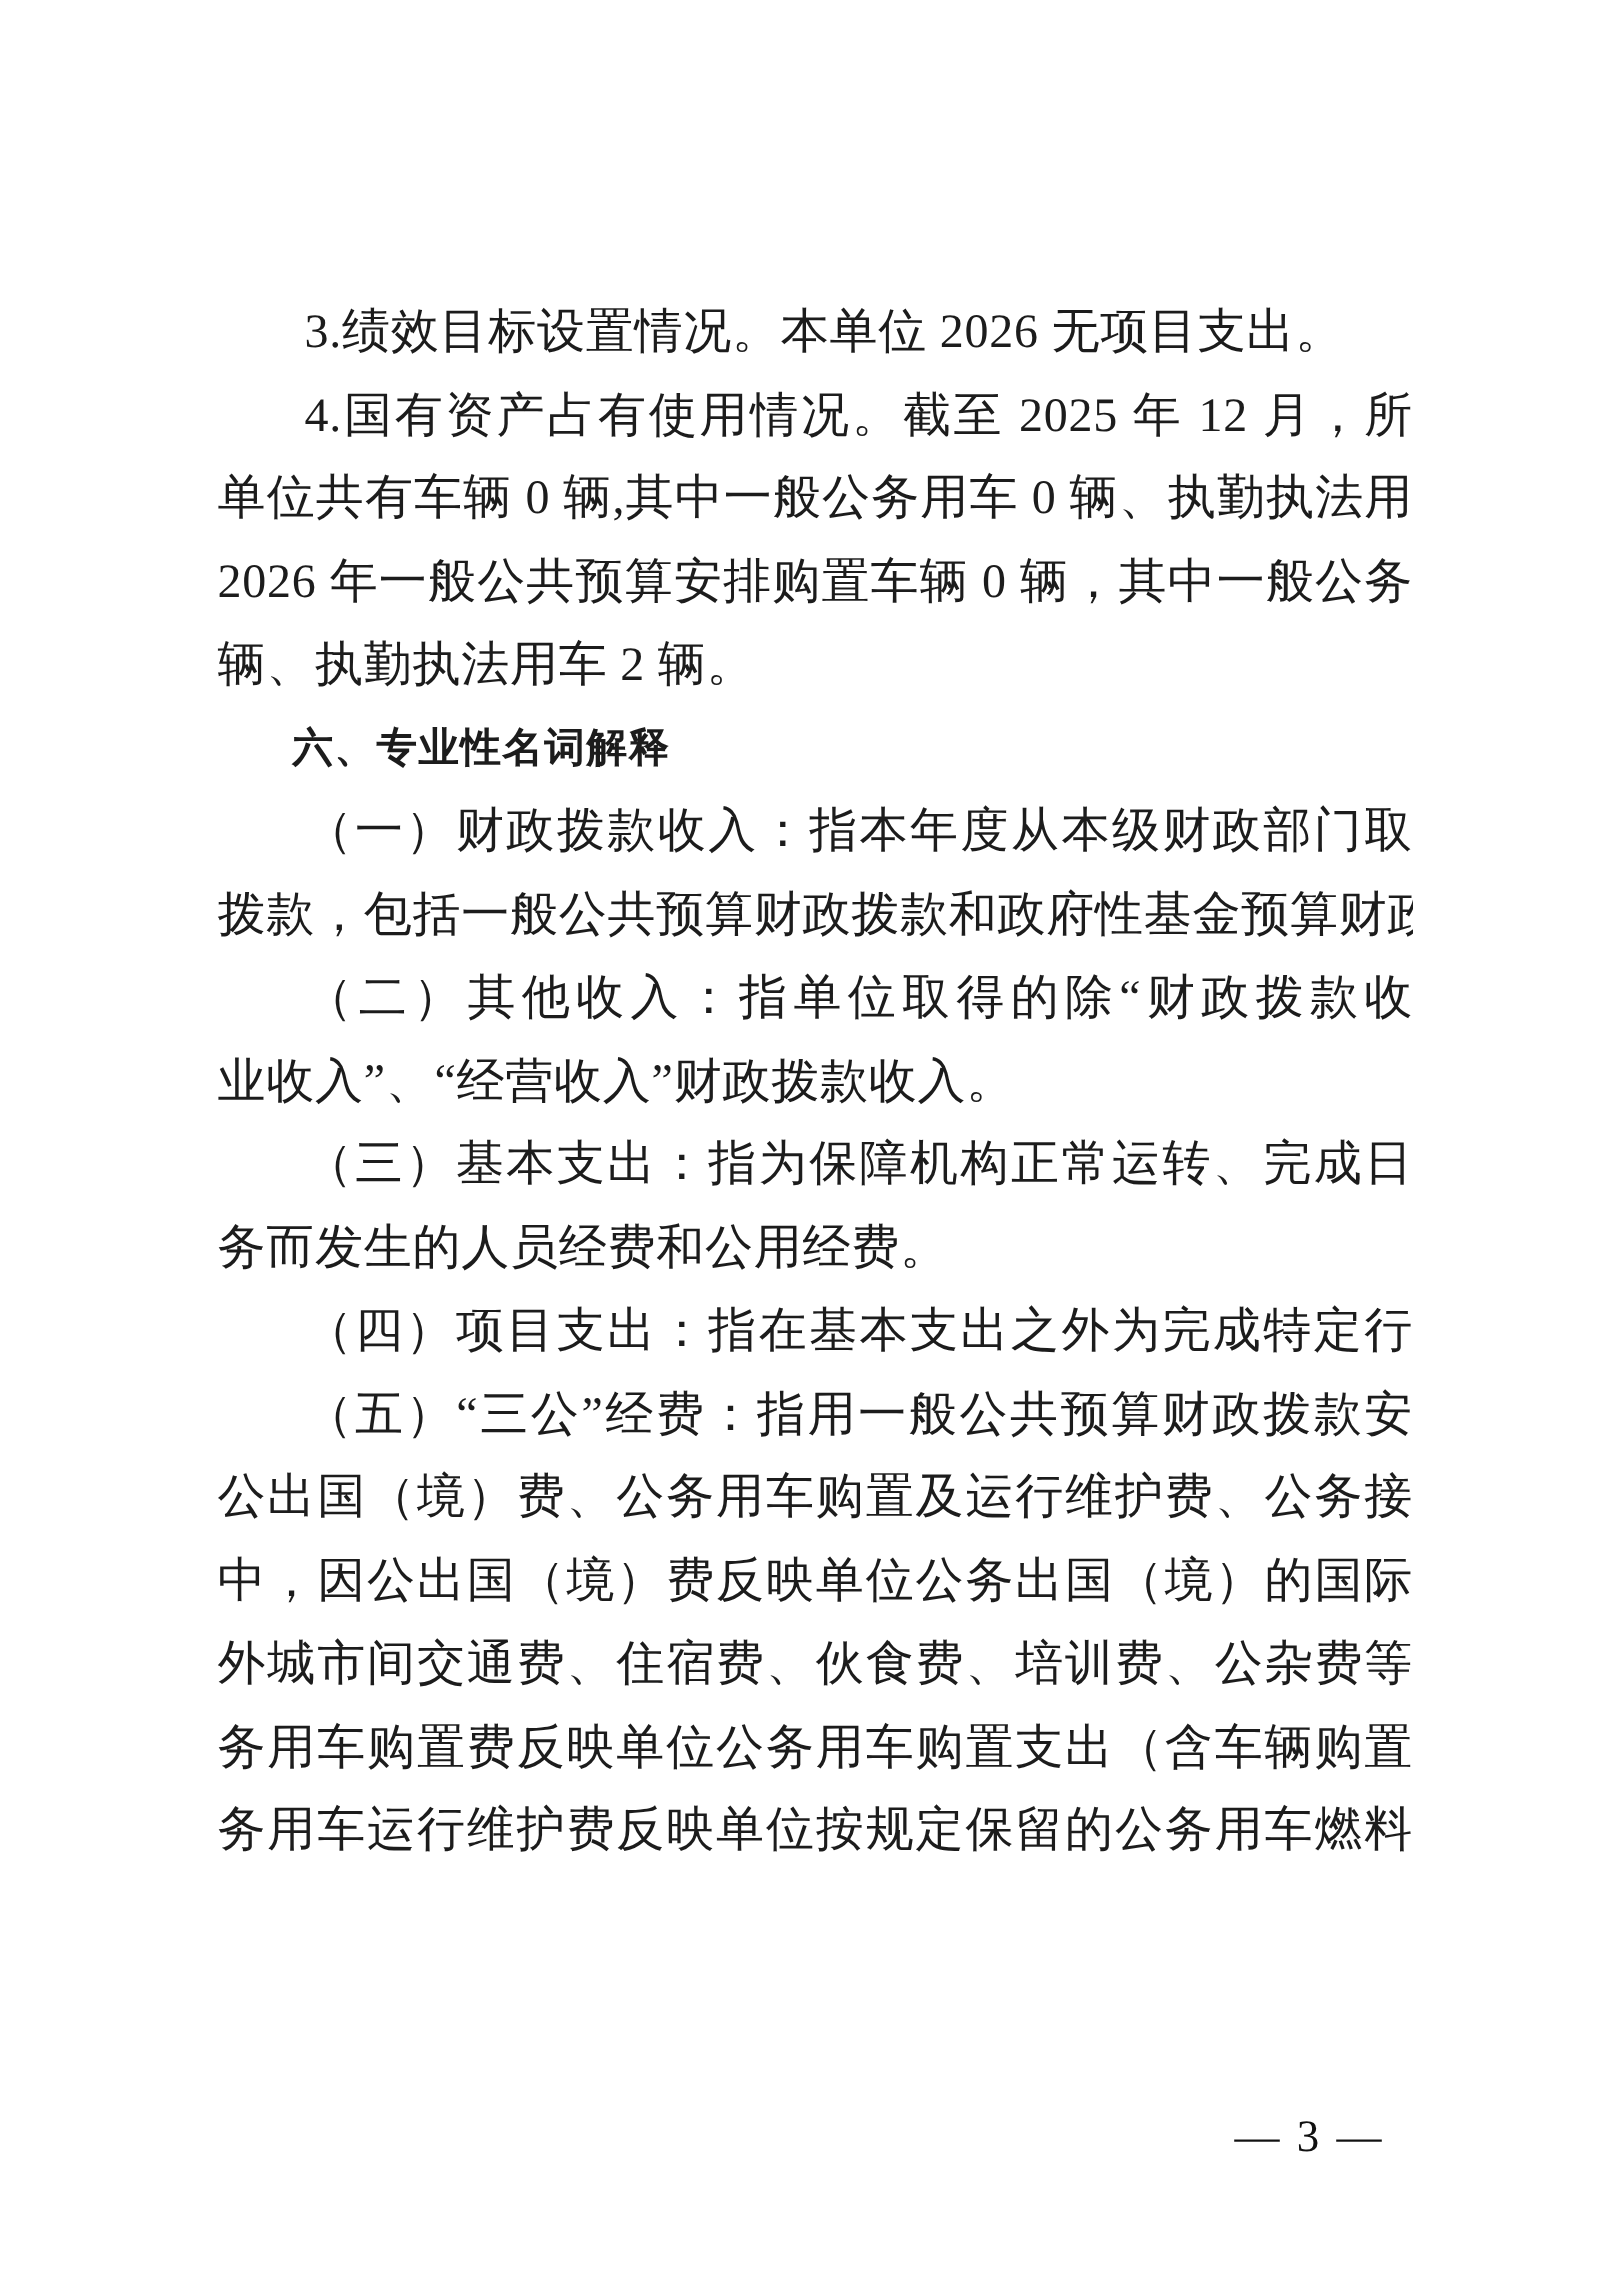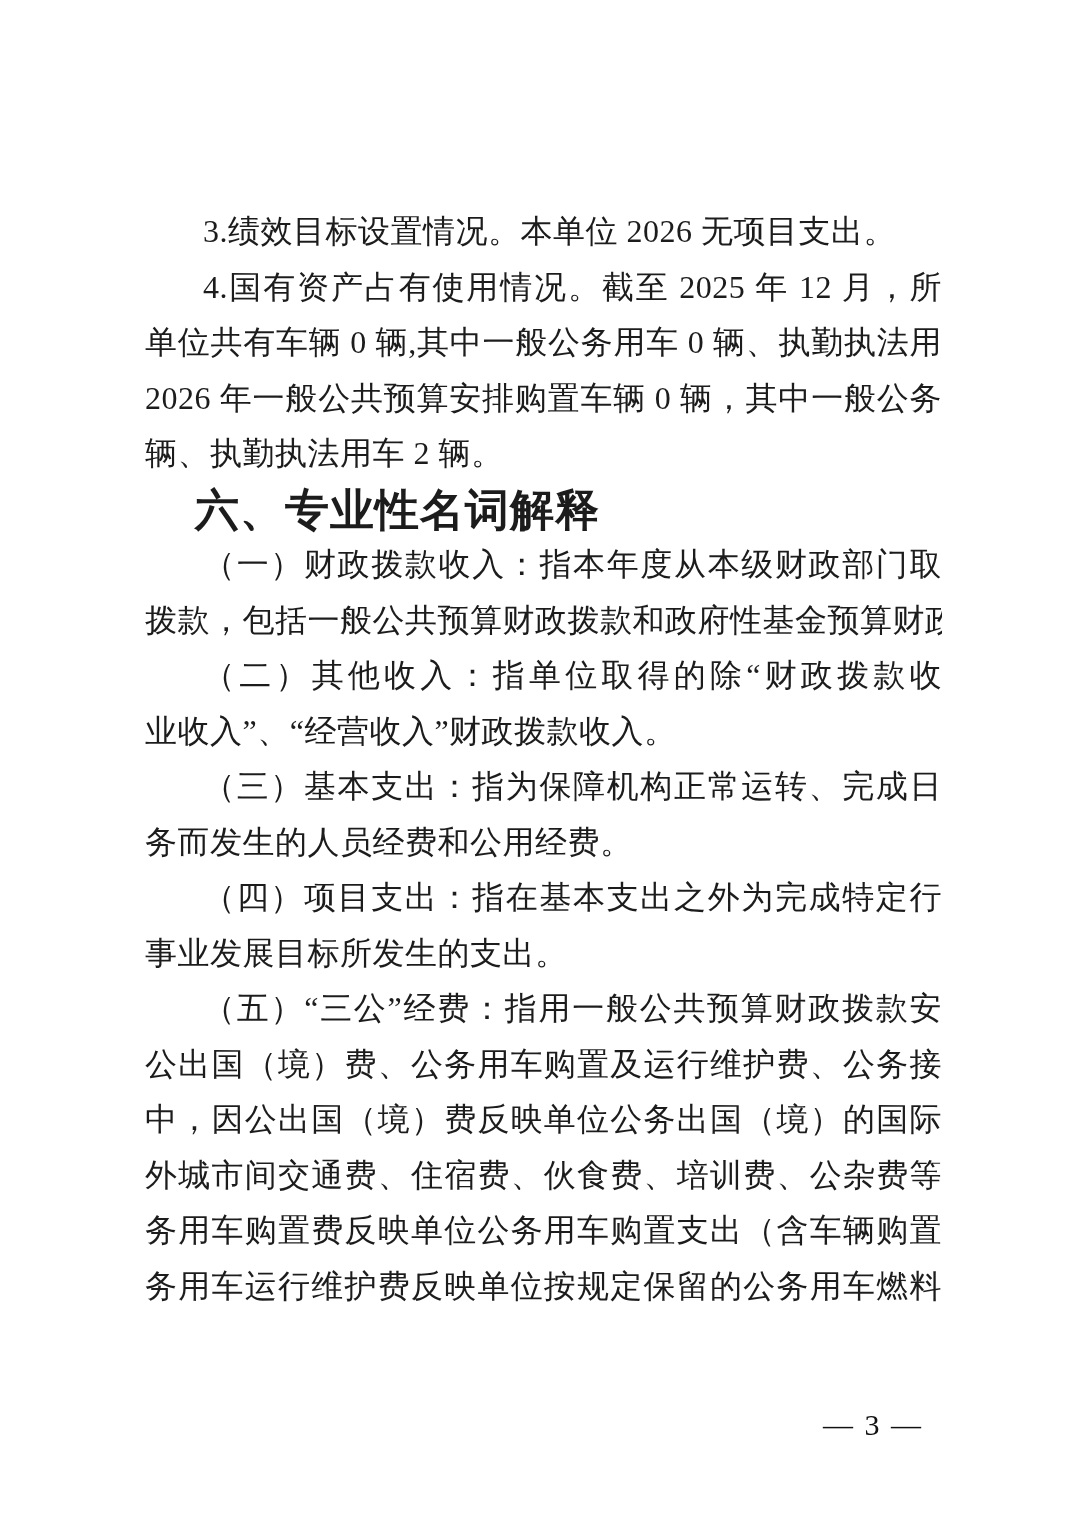--- a/index.html
+++ b/index.html
@@ -7,41 +7,41 @@
     position:relative;
     width:1074px;height:1520px;
     margin:0 auto;
     background:#ffffff;
     overflow:hidden;
     font-family:"Liberation Serif","DejaVu Serif",serif;
     color:#1c1c1c;
   }
   .doc-body{
     position:absolute;
-    left:145px;top:204px;width:797px;
+    left:145px;top:193px;width:797px;
   }
   .block{margin:0;padding:0;}
   .line{
     height:55.5px;
     line-height:55.5px;
     font-size:32px;
     letter-spacing:0.5px;
     overflow:hidden;
     white-space:nowrap;
   }
   .line.fill{
     white-space:normal;
     text-align:justify;
     text-align-last:justify;
   }
   .line.first{text-indent:58px;}
   .block.heading .line{
     font-family:"Liberation Sans","DejaVu Sans",sans-serif;
     font-weight:700;
-    font-size:44px;
+    font-size:27px;
     letter-spacing:1px;
     text-indent:50px;
   }
   .page-footer{
     position:absolute;
     top:1405px;right:151px;
     font-size:30px;
     line-height:40px;
     letter-spacing:2px;
     color:#111;
@@ -71,21 +71,20 @@
       <div class="block para">
         <div class="line fill first">（二）其他收入：指单位取得的除“财政拨款收入”、“事</div>
         <div class="line">业收入”、“经营收入”财政拨款收入。</div>
       </div>
       <div class="block para">
         <div class="line fill first">（三）基本支出：指为保障机构正常运转、完成日常工作任</div>
         <div class="line">务而发生的人员经费和公用经费。</div>
       </div>
       <div class="block para">
         <div class="line fill first">（四）项目支出：指在基本支出之外为完成特定行政任务和</div>
-        <div class="line">事业发展目标所发生的支出。</div>
       </div>
       <div class="block para">
         <div class="line fill first">（五）“三公”经费：指用一般公共预算财政拨款安排的因</div>
         <div class="line fill">公出国（境）费、公务用车购置及运行维护费、公务接待费。其</div>
         <div class="line fill">中，因公出国（境）费反映单位公务出国（境）的国际旅费、国</div>
         <div class="line fill">外城市间交通费、住宿费、伙食费、培训费、公杂费等支出；公</div>
         <div class="line fill">务用车购置费反映单位公务用车购置支出（含车辆购置税）；公</div>
         <div class="line fill">务用车运行维护费反映单位按规定保留的公务用车燃料费、维修</div>
       </div>
     </div>

